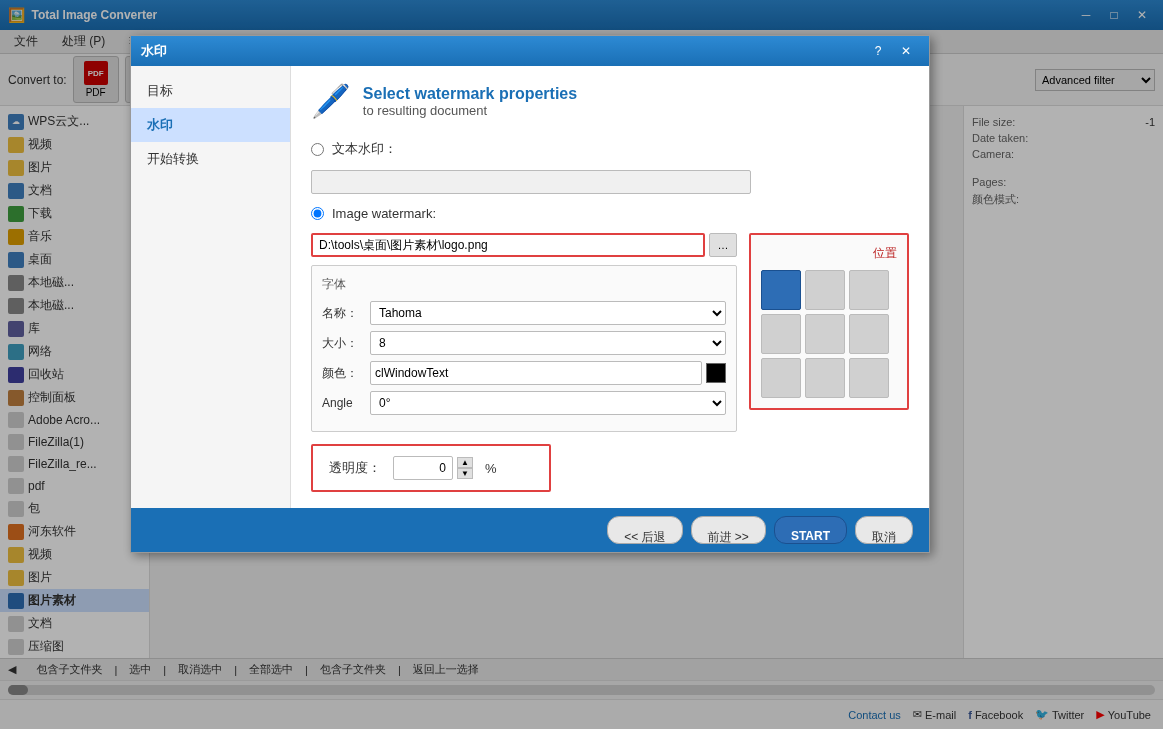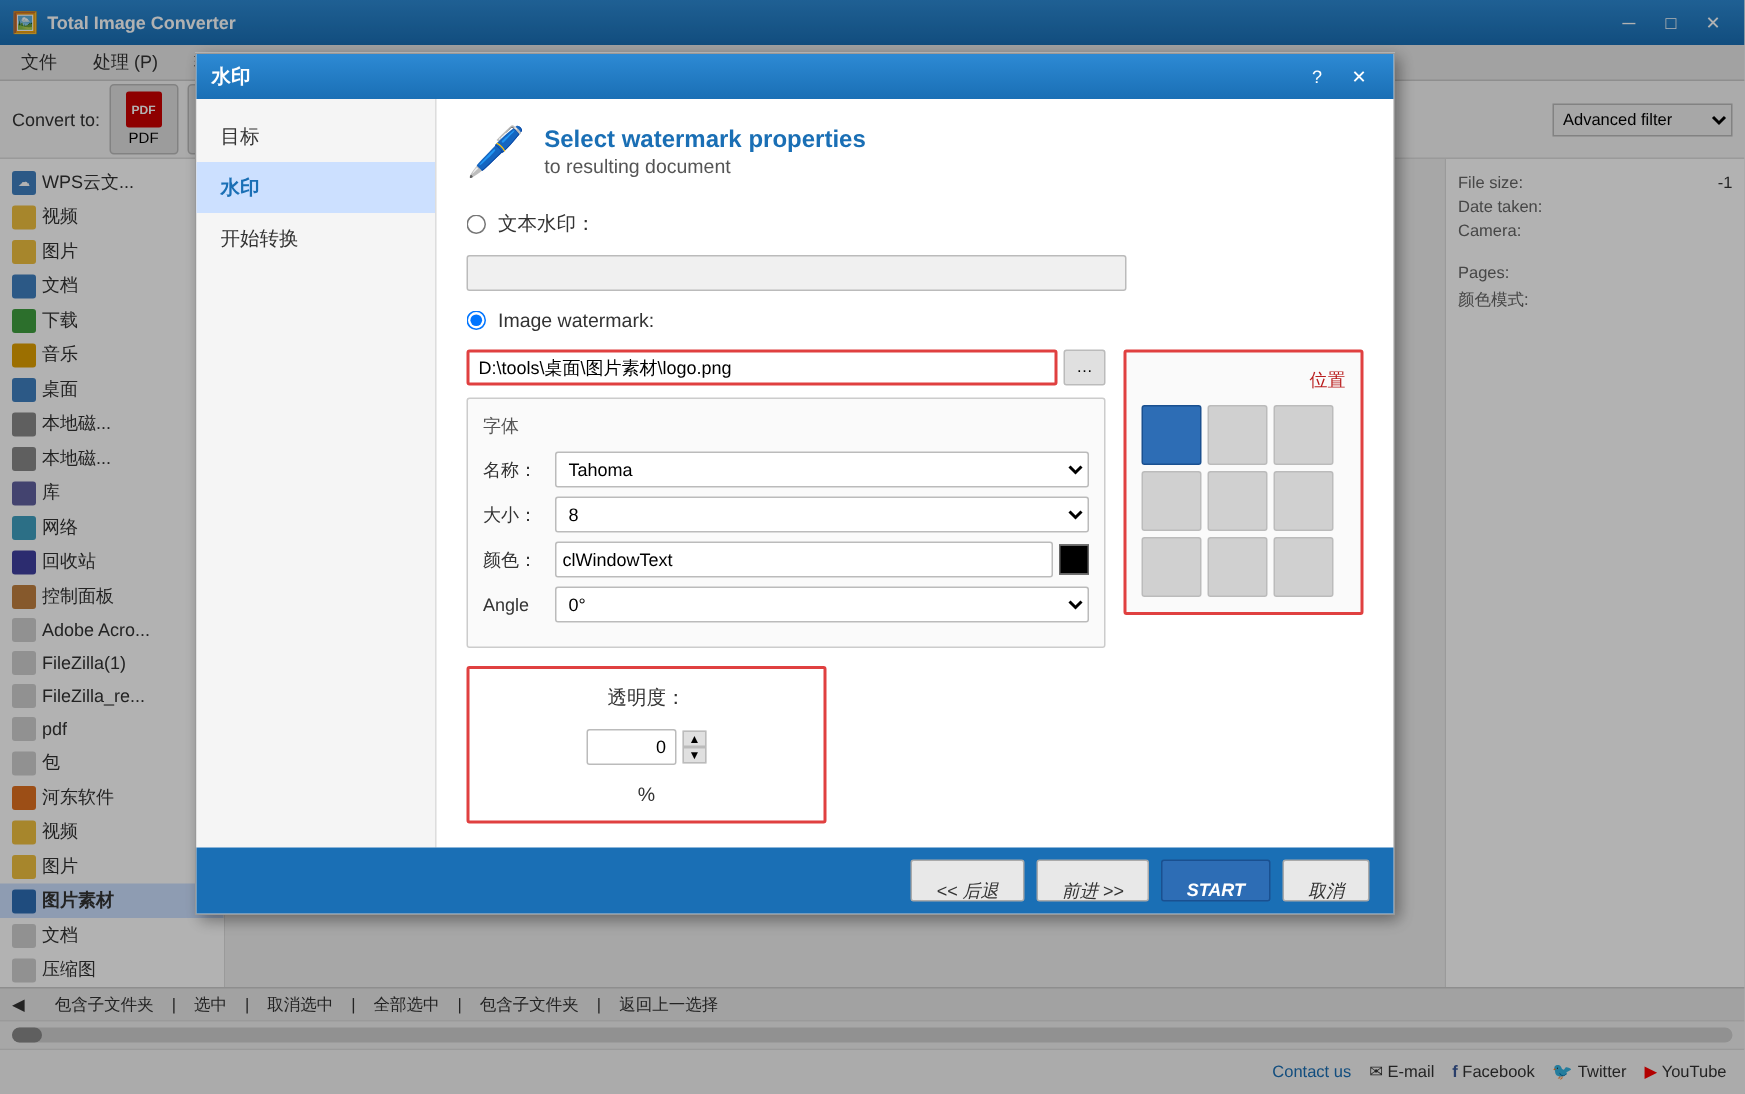--- a/index.html
+++ b/index.html
@@ -211,22 +211,22 @@
       cursor: pointer; font-size: 8px; display: flex; align-items: center; justify-content: center;
       line-height: 1;
     }
 
     
     .dialog-footer {
       background: #1a6fb5; height: 44px; display: flex; align-items: center;
       justify-content: flex-end; padding: 0 16px; gap: 8px;
     }
     .footer-btn {
-      height: 28px; padding: 12px 16px; border: 1px solid #aaa; border-radius: 2px;
-      font-size: 12px; cursor: pointer; background: #e8e8e8; color: #333; font-style: italic;
+      height: 28px; padding: 12px 16px; border: 1px solid #aaa; border-radius: 12px;
+      font-size: 12px; cursor: pointer; background: #e8e8e8; color: #333;
     }
     .footer-btn.primary { background: #2d6db5; color: #fff; border-color: #1a5090; font-weight: 600; }
   </style>
 </head>
 <body>
 
 <div class="app-window">
 
   <div class="title-bar">
     <div class="title-bar-left">
@@ -547,21 +547,21 @@
               <div class="pos-cell"></div>
               <div class="pos-cell"></div>
               <div class="pos-cell"></div>
               <div class="pos-cell"></div>
               <div class="pos-cell"></div>
               <div class="pos-cell"></div>
             </div>
           </div>
         </div>
 
-        <div class="transparency-section" style="width:240px;flex-direction:column;">
+        <div class="transparency-section" style="width:240px;">
           <span class="trans-label">透明度：</span>
           <div class="trans-input-wrap">
             <input type="text" class="trans-input" value="0" style="">
             <div class="spinner-wrap">
               <button class="spinner-btn">▲</button>
               <button class="spinner-btn">▼</button>
             </div>
           </div>
           <span class="trans-percent">%</span>
         </div>

